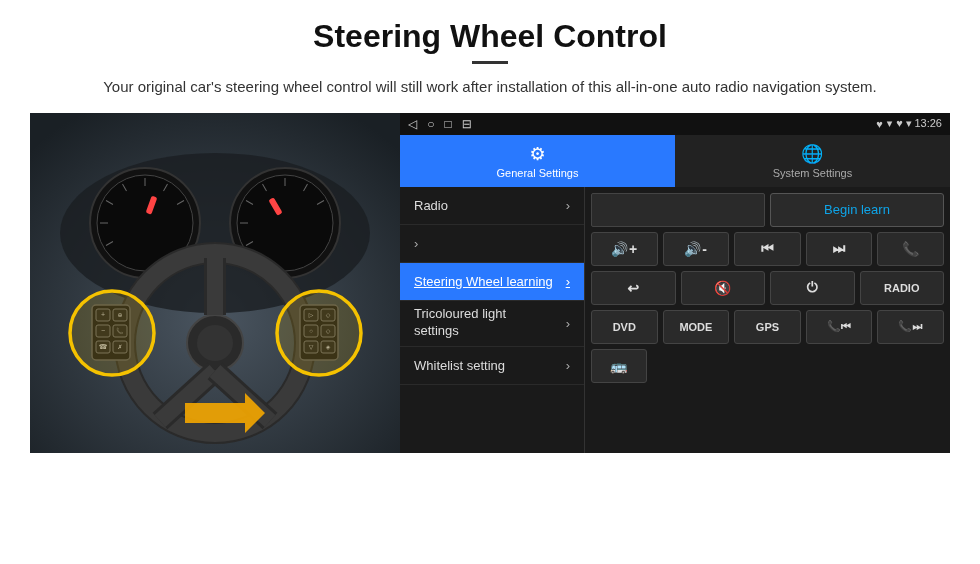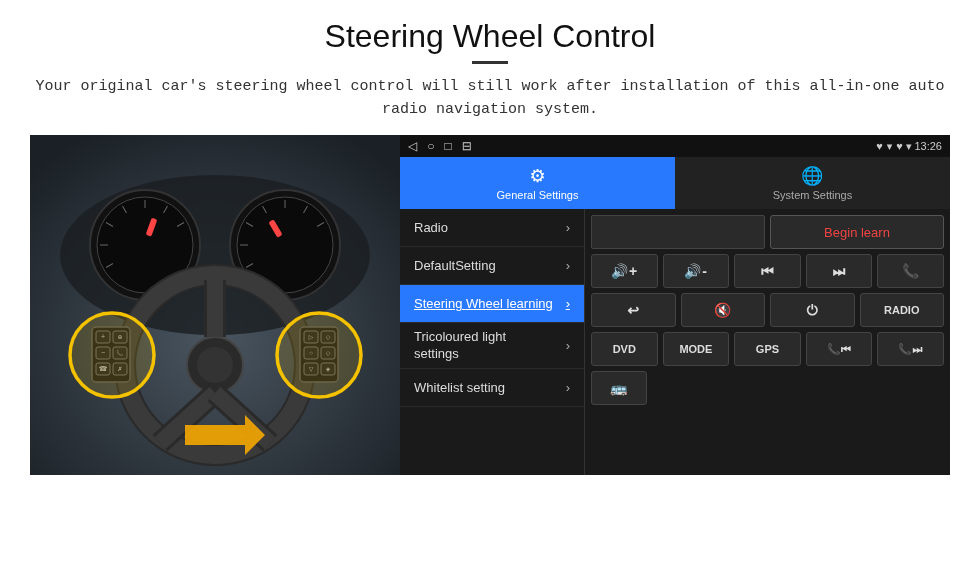--- a/index.html
+++ b/index.html
@@ -11,37 +11,36 @@
       overflow: hidden;
     }
     .page-wrapper {
       width: 980px;
       background: #fff;
       padding: 18px 30px 10px 30px;
     }
     .page-title {
       text-align: center;
       font-size: 32px;
-      font-weight: 400;
+      font-weight: 700;
       color: #111;
       margin-bottom: 6px;
     }
     .title-divider {
       width: 36px;
       height: 3px;
       background: #333;
       margin: 0 auto 12px auto;
     }
     .page-subtitle {
       text-align: center;
       font-size: 15px;
       color: #333;
       margin-bottom: 14px;
       line-height: 1.5;
-      font-family: Liberation Mono, monospace;
     }
     .content-row {
       display: flex;
       gap: 0;
       width: 100%;
     }
     
     .car-image-area {
       width: 370px;
       min-height: 340px;
@@ -145,21 +144,21 @@
     .ctrl-empty-box {
       flex: 1;
       height: 34px;
       background: #2a2a2a;
       border: 1px solid #444;
       border-radius: 2px;
     }
     .ctrl-btn {
       background: #2a2a2a;
       border: 1px solid #555;
-      color: #ef4444;
+      color: #0ea5e9;
       font-size: 12px;
       border-radius: 3px;
       cursor: pointer;
       display: flex;
       align-items: center;
       justify-content: center;
       white-space: nowrap;
     }
     .ctrl-btn-begin {
       flex: 1;
@@ -326,21 +325,20 @@
       </div>
 
       <div class="main-content">
 
         <div class="menu-column">
           <div class="menu-item">
             <span class="menu-item-label">Radio</span>
             <span class="menu-chevron">›</span>
           </div>
           <div class="menu-item">
-            <span class="menu-item-label">DefaultSetting</span>
             <span class="menu-chevron">›</span>
           </div>
           <div class="menu-item active">
             <span class="menu-item-label">Steering Wheel learning</span>
             <span class="menu-chevron">›</span>
           </div>
           <div class="menu-item" style="height:46px; ">
             <span class="menu-item-label" style="line-height:1.3;">Tricoloured light<br>settings</span>
             <span class="menu-chevron">›</span>
           </div>

